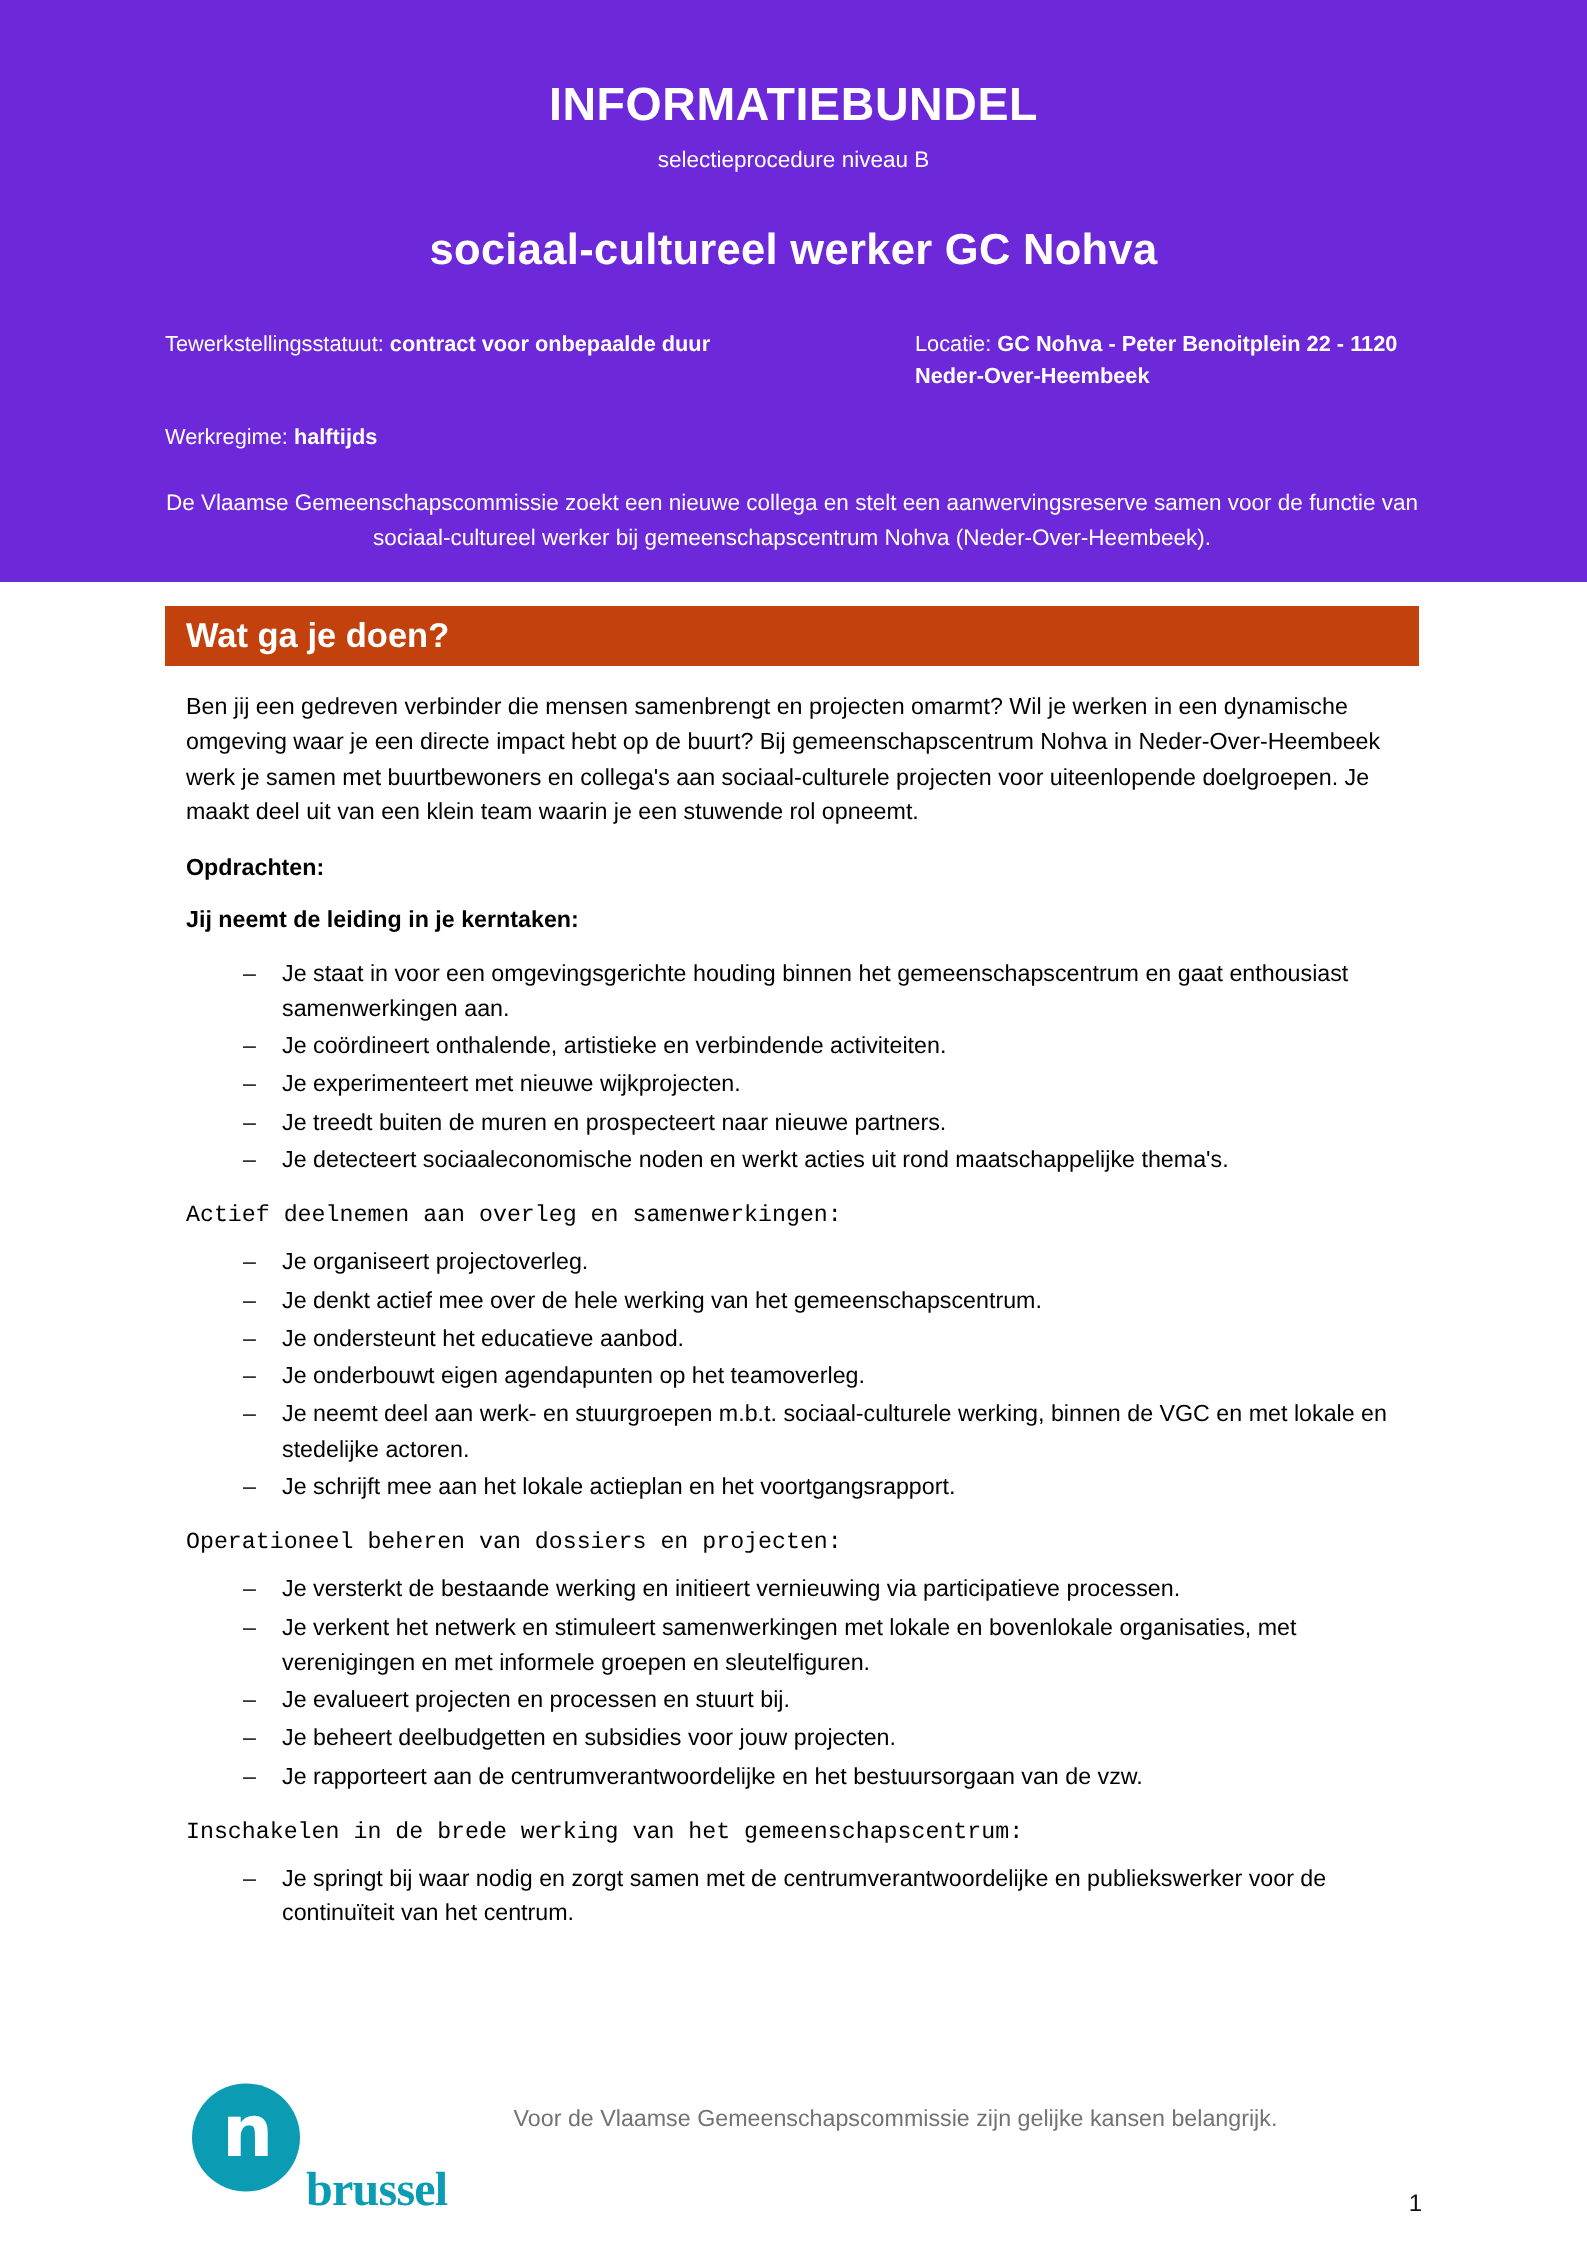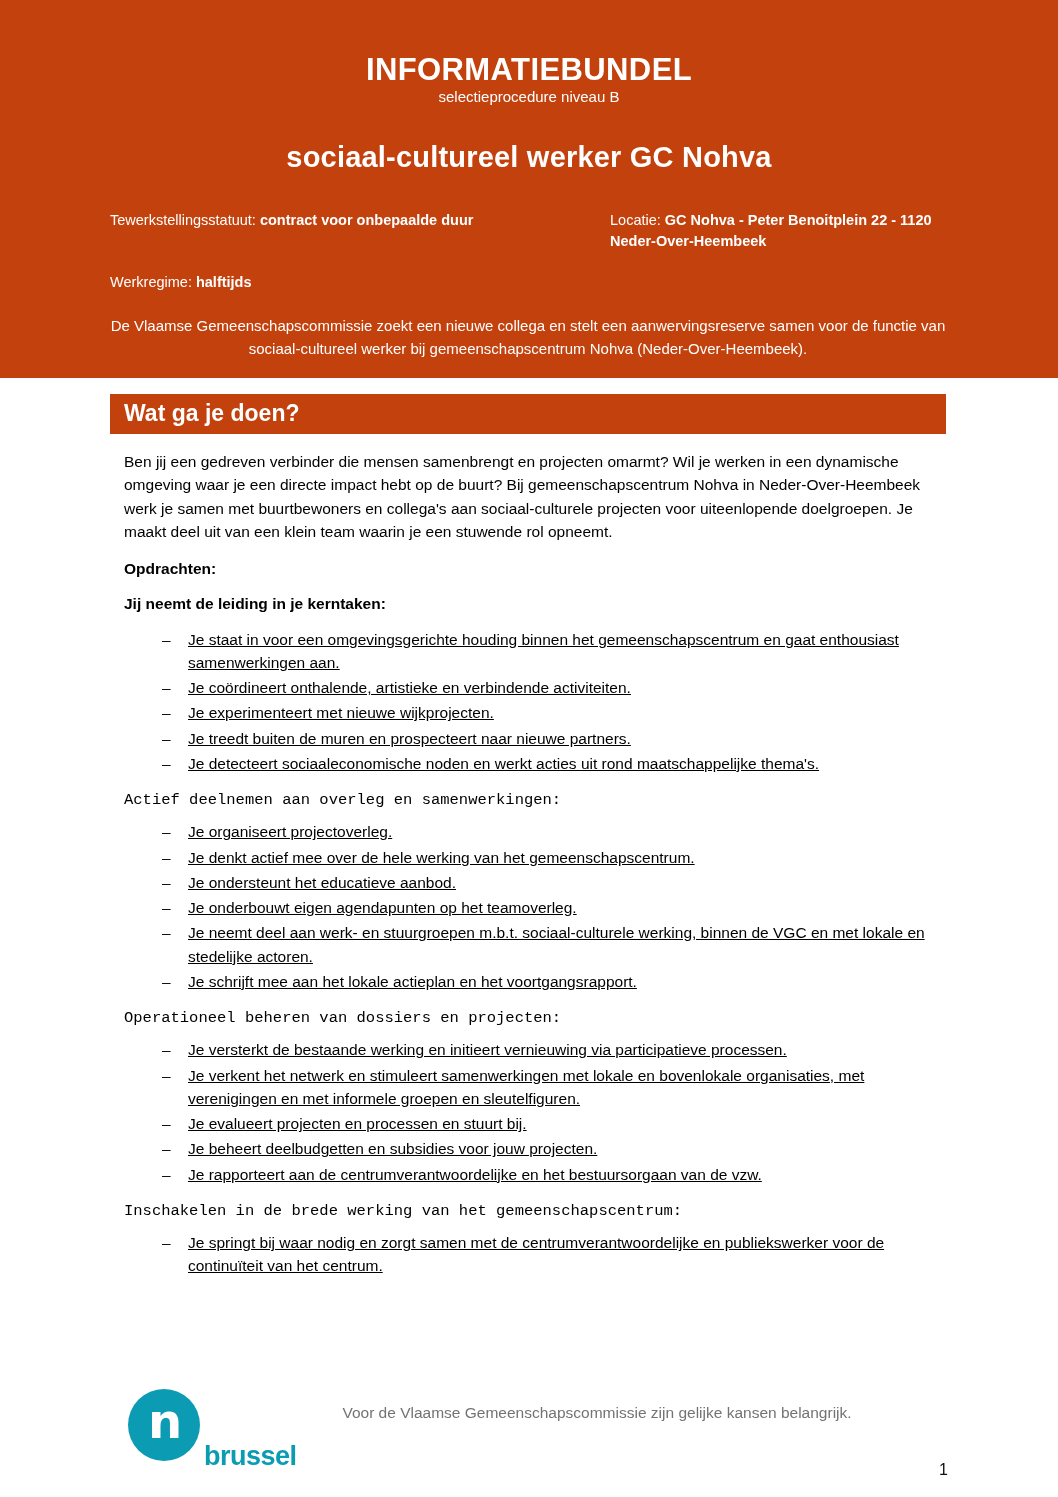--- a/index.html
+++ b/index.html
@@ -11,34 +11,35 @@
     height: 1497px;
     background: #ffffff;
     font-family: "Liberation Sans", sans-serif;
     color: #1a1a1a;
     position: relative;
     overflow: hidden;
   }
 
   
   .header {
-    background: #c2410c;
+    background: #6d28d9;
     color: #ffffff;
     padding: 52px 0 18px 0;
     position: relative;
   }
   .header-title {
     text-align: center;
     font-size: 31px;
     font-weight: bold;
     letter-spacing: 0.4px;
   }
   .header-subtitle {
     text-align: center;
     font-size: 15px;
+    margin-top: 10px;
     font-weight: normal;
   }
   .header-job {
     text-align: center;
     font-size: 29px;
     font-weight: bold;
     margin-top: 36px;
     letter-spacing: 0.2px;
   }
 
@@ -106,21 +107,20 @@
   }
   ul.dash-list {
     list-style: none;
     margin: 0 0 14px 0;
     padding: 0 0 0 38px;
   }
   ul.dash-list li {
     position: relative;
     padding-left: 26px;
     margin-bottom: 2px;
-    text-decoration: underline;
   }
   ul.dash-list li::before {
     content: "–";
     position: absolute;
     left: 0;
     top: 0;
     color: #111111;
   }
 
   
@@ -164,24 +164,25 @@
     font-size: 48px;
     font-weight: bold;
     color: #ffffff;
     font-family: "DejaVu Sans", sans-serif;
     line-height: 1;
   }
   .logo-word {
     position: absolute;
     left: 76px;
     top: 52px;
-    font-size: 27px;
+    font-size: 32px;
     font-weight: bold;
     color: #0b9cb4;
     letter-spacing: -0.5px;
+    font-family: Liberation Serif, serif;
   }
   .page-number {
     position: absolute;
     right: 110px;
     bottom: 18px;
     font-size: 16px;
     color: #111111;
   }
 </style>
 </head>

